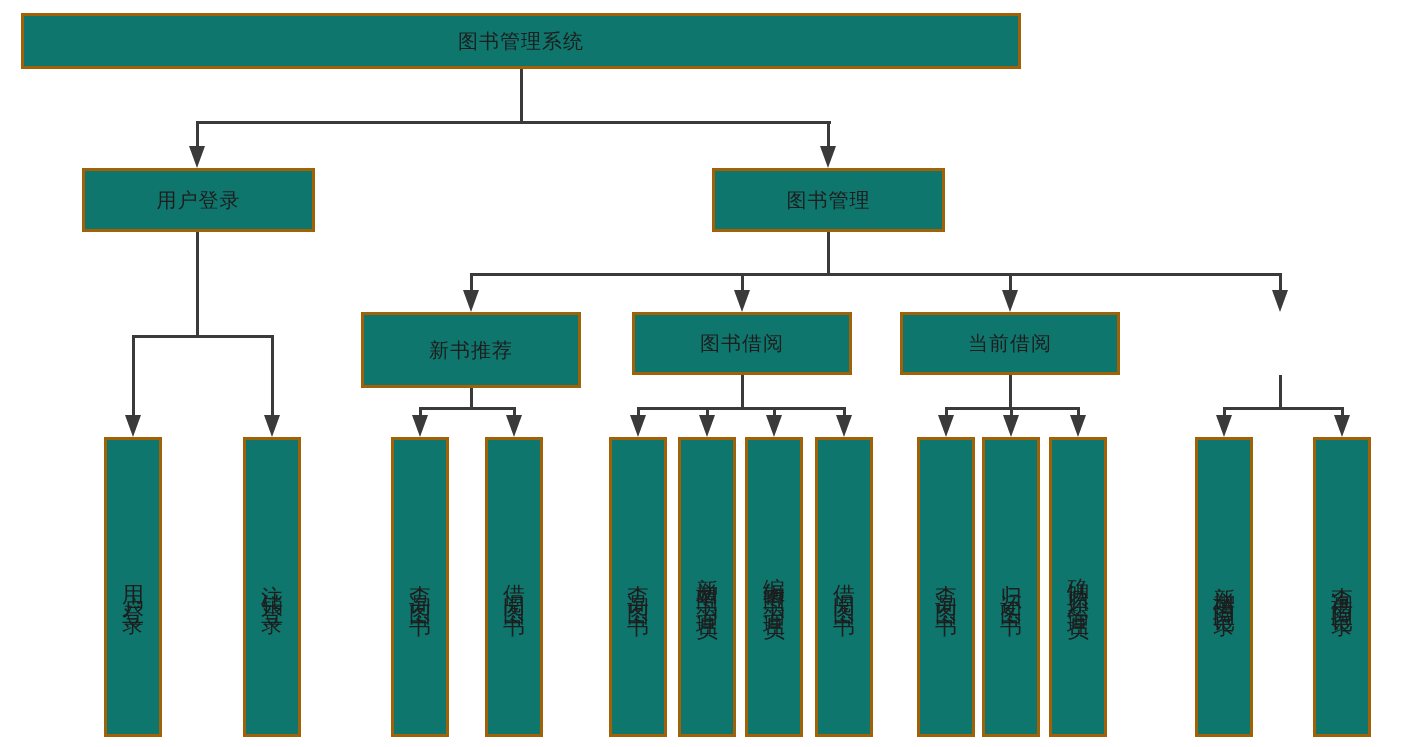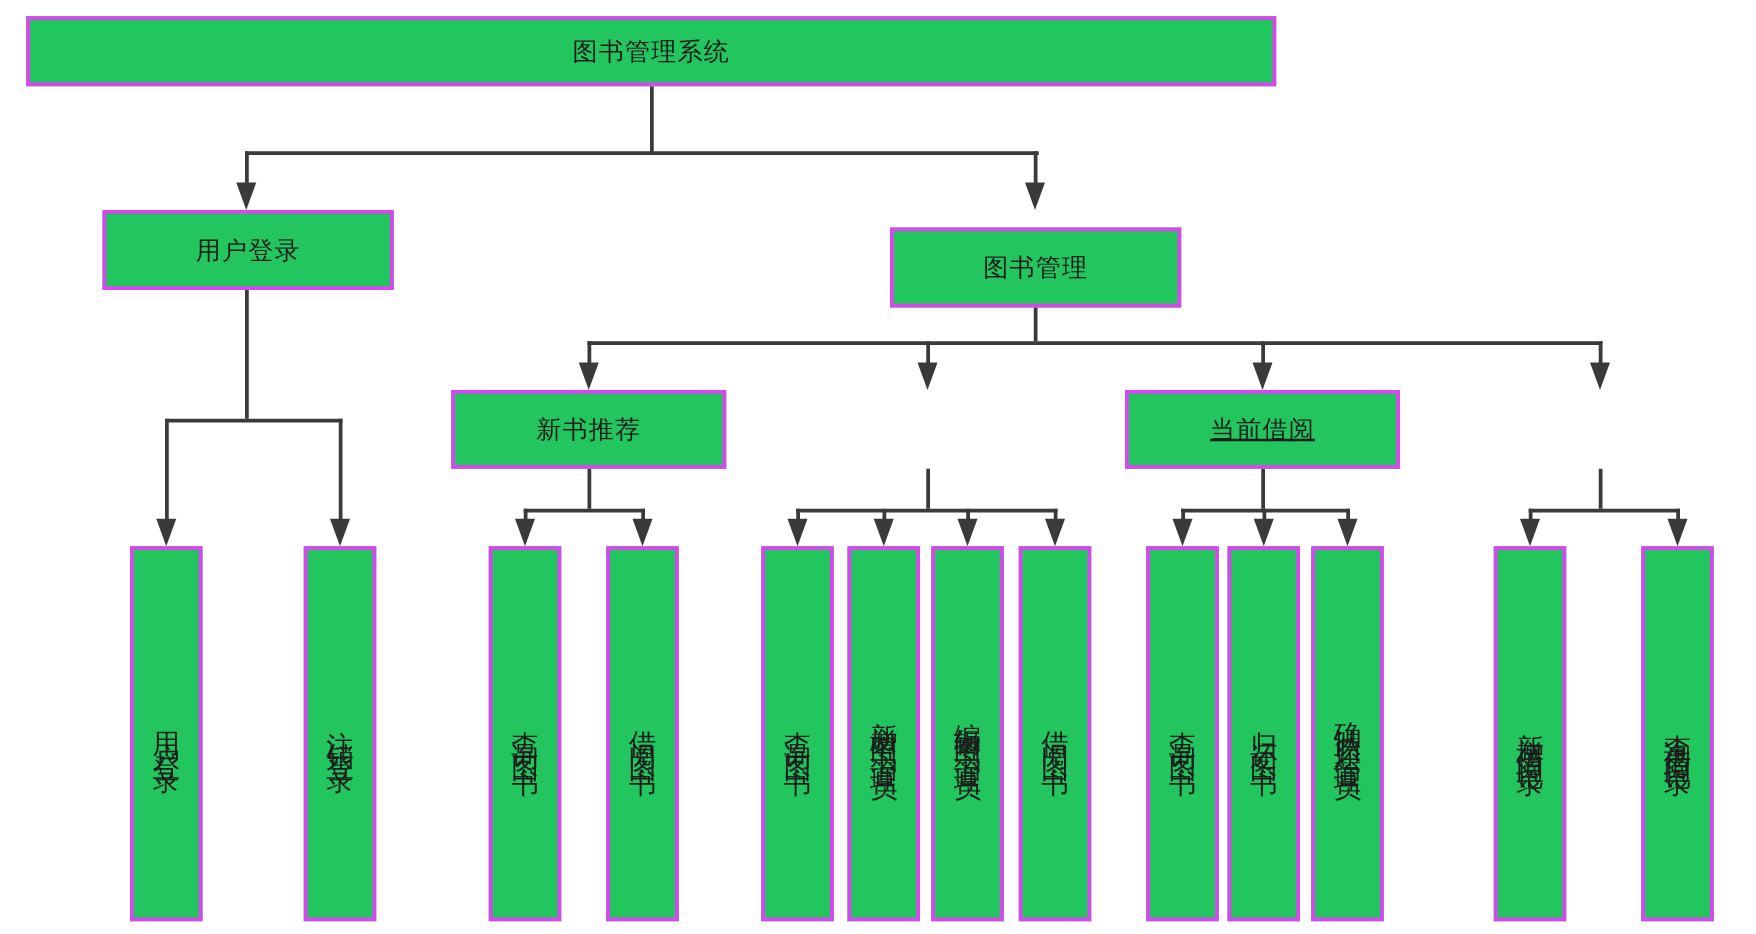--- a/index.html
+++ b/index.html
@@ -2,44 +2,44 @@
 <html><head>
 <meta charset="utf-8">
 <style>
   html,body { margin:0; padding:0; background:#ffffff; }
   #canvas {
     position:relative; width:1405px; height:747px; background:#ffffff;
     font-family:"Liberation Sans","DejaVu Sans",sans-serif; overflow:hidden;
   }
   .box {
     position:absolute; box-sizing:border-box;
-    border:3px solid #d946ef; background:#22c55e;
+    border:3px solid #a16207; background:#0f766e;
     display:flex; align-items:center; justify-content:center;
     color:#1d1d1d; z-index:2;
   }
   .hlabel { font-size:20px; letter-spacing:1px; }
   .vbox span.vtext {
     writing-mode:vertical-rl; text-orientation:mixed;
     font-size:22px; line-height:1; letter-spacing:10px; color:#1d1d1d;
   }
   .vbox span.vtext.long { letter-spacing:6px; }
   .hline { position:absolute; height:3px; background:#3a3a3a; z-index:1; }
   .vline { position:absolute; width:3px; background:#3a3a3a; z-index:1; }
   .arrow {
     position:absolute; width:0; height:0; z-index:1;
     border-left:8px solid transparent; border-right:8px solid transparent;
     border-top:22px solid #3a3a3a;
   }
   
   #n-root            { left:21px;  top:13px;  width:1000px; height:56px; }
   #n-user-login      { left:82px;  top:168px; width:233px;  height:64px; }
-  #n-book-mgmt       { left:712px; top:168px; width:233px;  height:64px;margin-top:14px; }
-  #n-new-book        { left:361px; top:312px; width:220px;  height:63px; }
+  #n-book-mgmt       { left:712px; top:168px; width:233px;  height:64px; }
+  #n-new-book        { left:361px; top:312px; width:220px;  height:76px; }
   #n-book-borrow     { left:632px; top:312px; width:220px;  height:63px; }
-  #n-current-borrow  { left:900px; top:312px; width:220px;  height:63px;text-decoration:underline; }
+  #n-current-borrow  { left:900px; top:312px; width:220px;  height:63px; }
   #n-borrow-records  { left:1170px;top:312px; width:220px;  height:63px; }
   .leaf { top:437px; width:58px; height:300px; }
   #l-user-login   { left:104px; }
   #l-logout       { left:243px; }
   #l-query-1      { left:391px; }
   #l-borrow-1     { left:485px; }
   #l-query-2      { left:609px; }
   #l-add-book     { left:678px; }
   #l-edit-book    { left:745px; }
   #l-borrow-2     { left:815px; }
@@ -57,20 +57,21 @@
 <body>
 
 <div id="canvas">
 
   <div class="box hlabel" id="n-root">图书管理系统</div>
 
   <div class="box hlabel" id="n-user-login">用户登录</div>
   <div class="box hlabel" id="n-book-mgmt">图书管理</div>
 
   <div class="box hlabel" id="n-new-book">新书推荐</div>
+  <div class="box hlabel" id="n-book-borrow">图书借阅</div>
   <div class="box hlabel" id="n-current-borrow">当前借阅</div>
 
   <div class="box vbox leaf" id="l-user-login">
       <span class="vtext">用户登录</span>
     </div>
   <div class="box vbox leaf" id="l-logout">
       <span class="vtext">注销登录</span>
     </div>
   <div class="box vbox leaf" id="l-query-1">
       <span class="vtext">查询图书</span>

